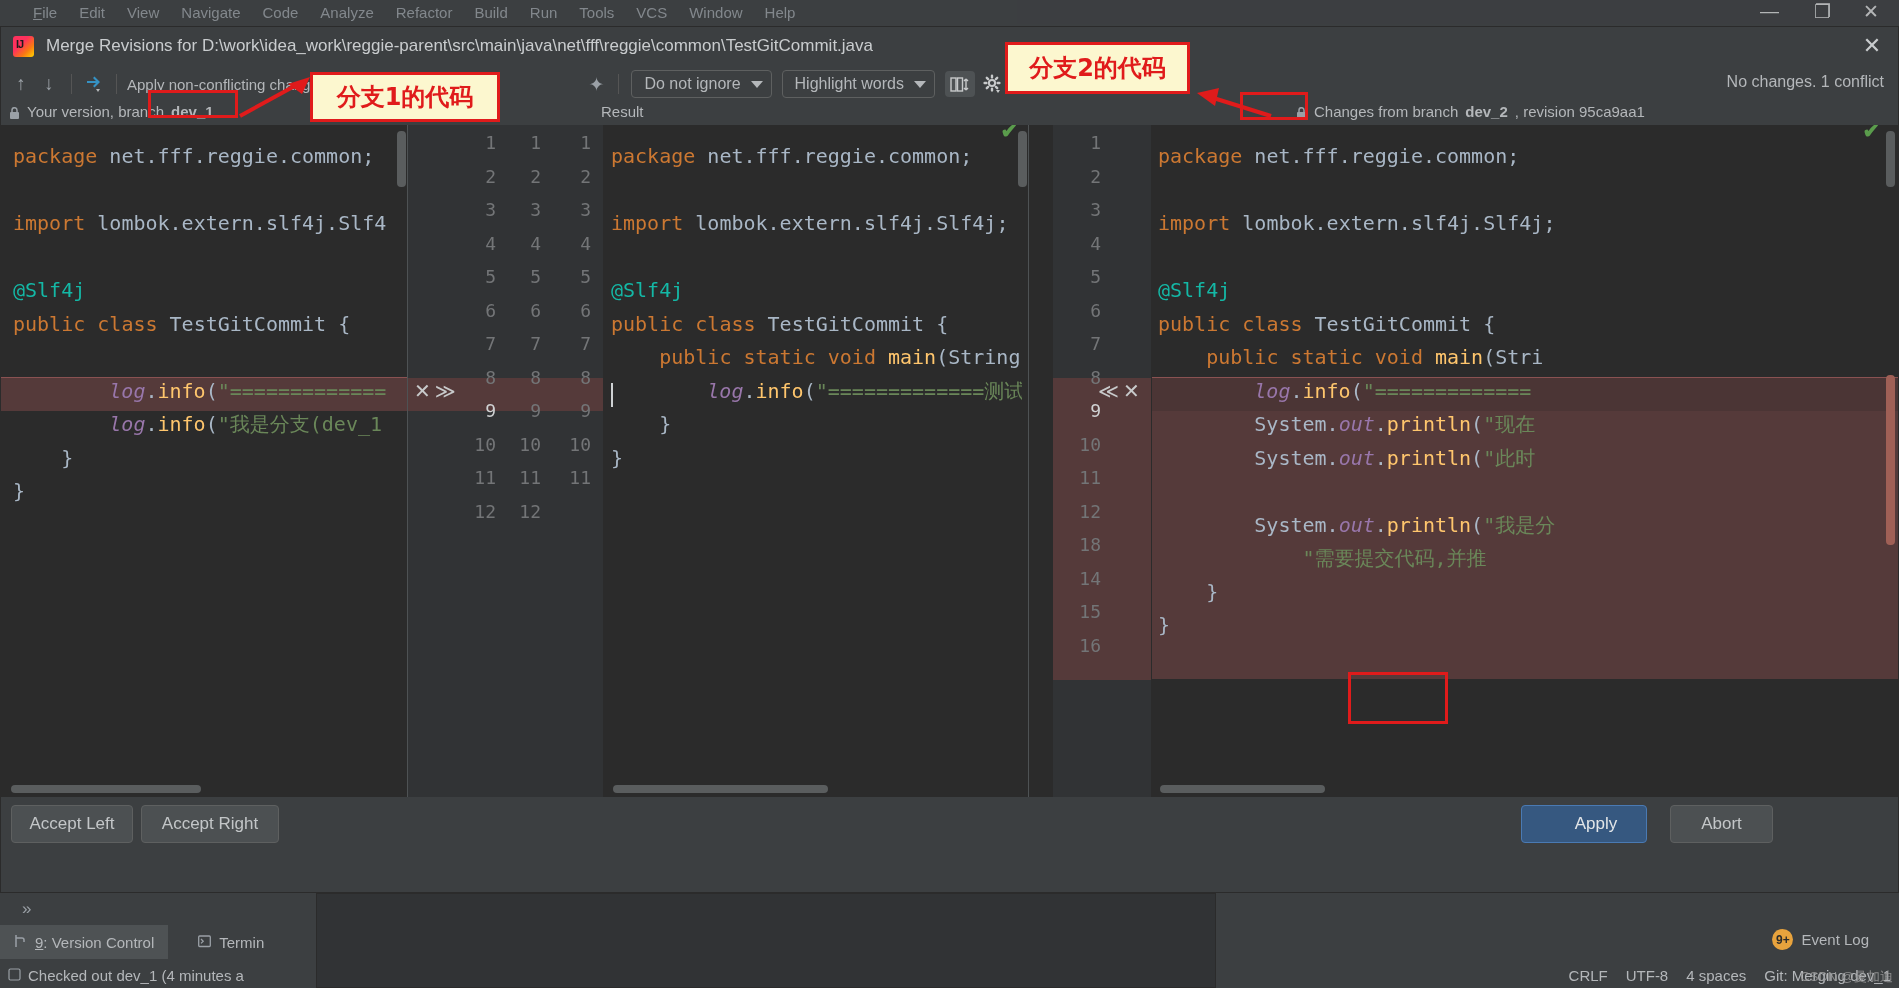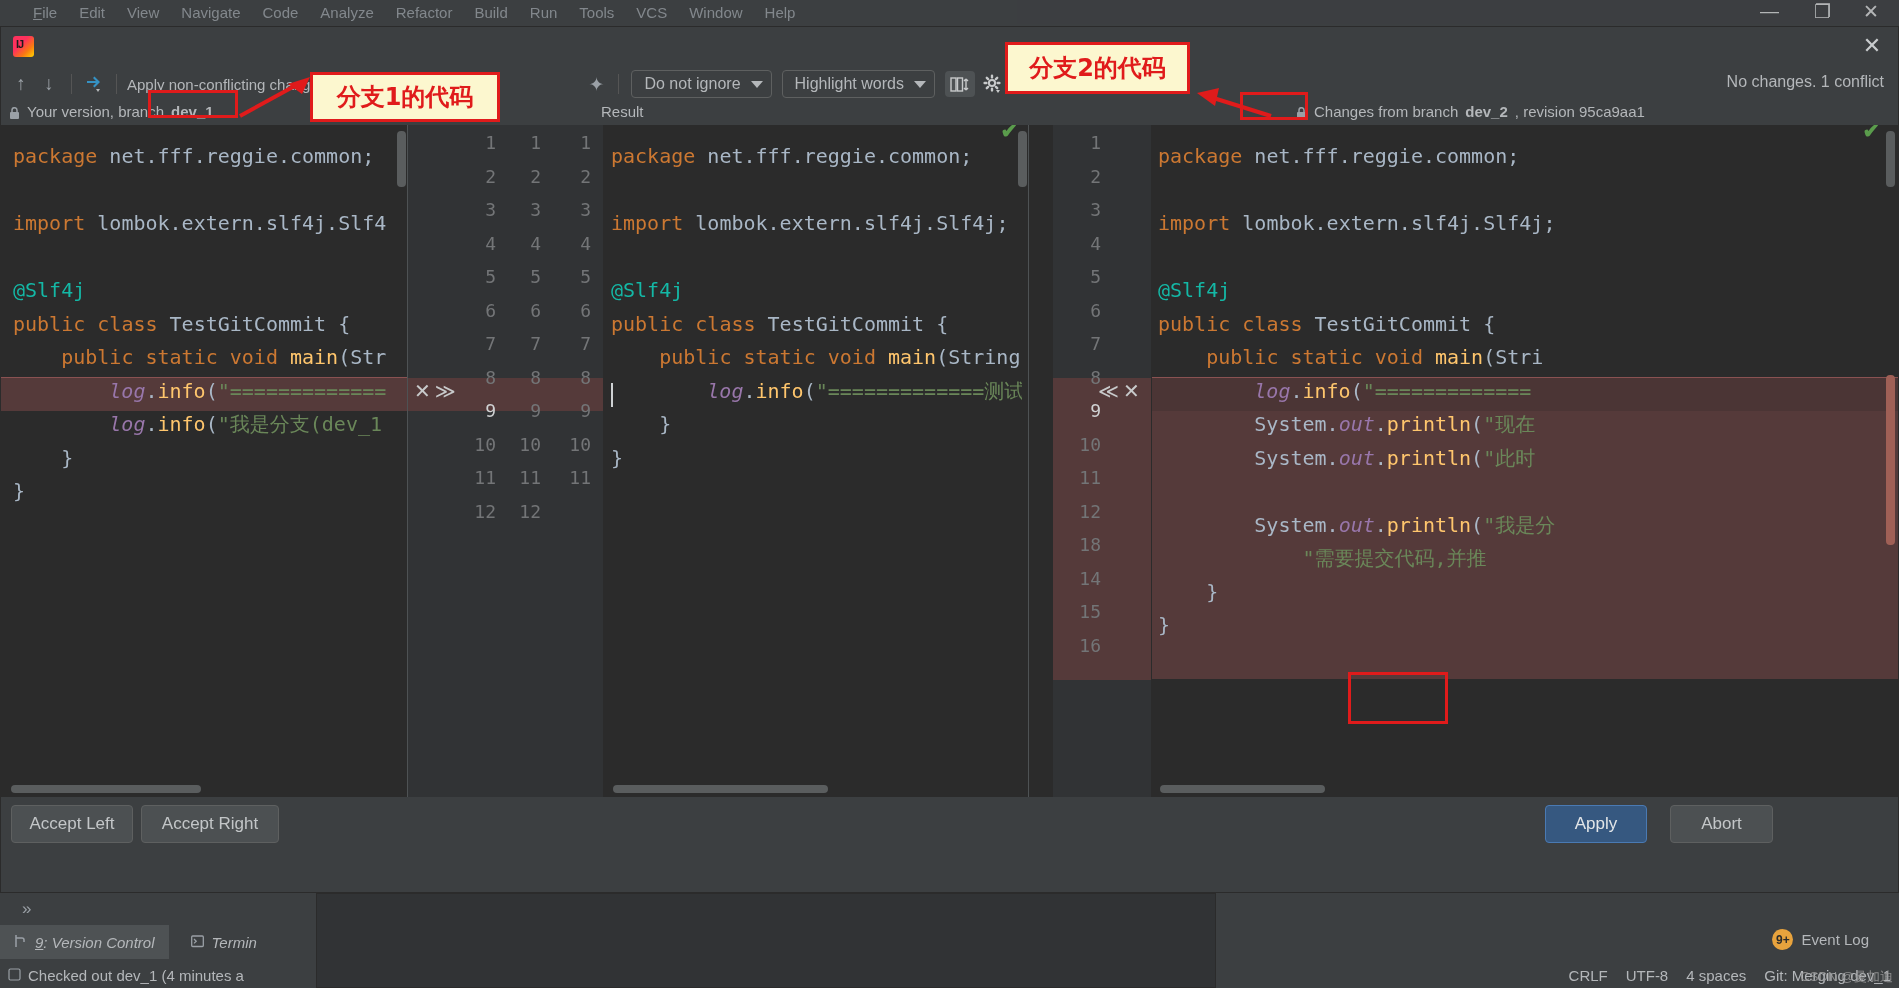--- a/index.html
+++ b/index.html
@@ -119,21 +119,21 @@
     background:#4c5052;color:#c3c6c8;font-size:17px;
     display:flex;align-items:center;justify-content:center;cursor:pointer;
   }
   .btn.primary{background:#365880;border-color:#4a7ab3;color:#e3e6e8;}
 
   
   #bottom-strip{position:absolute;left:0;top:893px;width:1899px;height:95px;background:#3c3f41;}
   #toolwindow-popup{position:absolute;left:316px;top:0px;width:900px;height:95px;
     background:#313335;border:1px solid #2b2b2b;box-sizing:border-box;}
   #chevron-collapse{position:absolute;left:22px;top:6px;font-size:17px;color:#9aa0a6;cursor:pointer;}
-  #tool-tabs{position:absolute;left:0;top:32px;height:34px;display:flex;align-items:flex-start;gap:8px;font-style:italic;}
+  #tool-tabs{position:absolute;left:0;top:32px;height:34px;display:flex;align-items:flex-start;gap:16px;}
   .tool-tab{height:34px;display:flex;align-items:center;gap:8px;padding:0 14px;
     font-size:15px;color:#b4b7ba;white-space:nowrap;cursor:pointer;}
   .tool-tab.active{background:#4e5254;}
   .tool-tab u{text-decoration:underline;}
   #statusbar{position:absolute;left:0;top:70px;width:1899px;height:25px;
     display:flex;align-items:center;font-size:15px;color:#b4b7ba;}
   #status-left{position:absolute;left:8px;display:flex;align-items:center;gap:7px;white-space:nowrap;}
   #status-right{position:absolute;right:8px;display:flex;align-items:center;gap:18px;white-space:nowrap;}
   #event-log{position:absolute;right:30px;top:36px;display:flex;align-items:center;gap:8px;
     font-size:15px;color:#b4b7ba;cursor:pointer;}
@@ -172,20 +172,21 @@
 
   <span class="win-btn" style="right:120px;top:0px;">—</span>
   <span class="win-btn" style="right:68px;top:0px;">❐</span>
   <span class="win-btn" style="right:20px;top:0px;">✕</span>
 </div>
 
 <div id="merge-dialog">
 
   <div id="dialog-titlebar">
     <div id="dialog-icon"></div>
+    <div id="dialog-title">Merge Revisions for D:\work\idea_work\reggie-parent\src\main\java\net\fff\reggie\common\TestGitCommit.java</div>
     <div id="dialog-close">✕</div>
   </div>
 
   <div id="merge-toolbar">
     <div class="tb-icon">↑</div>
     <div class="tb-icon">↓</div>
     <div class="tb-sep"></div>
     <div class="tb-icon" style="color:#3592c4;">
       <svg width="20" height="20" viewBox="0 0 20 20">
         <path d="M3 7 h9 l-3 -3 l1.5 -1.5 L16 8 l-5.5 5.5 L9 12 l3 -3 H3z" fill="#3592c4"></path>
@@ -260,21 +261,20 @@
       <div class="conflict-top-line" style="top:252px;"></div>
       <div class="conflict-band" style="top:253px;height:33px;"></div>
       <div class="check-ok" style="left:-6px;top:-6px;"></div>
       <div class="codearea" style="left:0;right:6px;" id="left-code">
           <div class="cl" style="top: 7px; left: 12px;"><span class="kw">package</span> <span class="cls">net</span><span class="pun">.</span><span class="cls">fff</span><span class="pun">.</span><span class="cls">reggie</span><span class="pun">.</span><span class="cls">common</span><span class="pun">;</span></div>
           <div class="cl" style="top: 40.5px; left: 12px;"></div>
           <div class="cl" style="top: 74px; left: 12px;"><span class="kw">import</span> <span class="cls">lombok</span><span class="pun">.</span><span class="cls">extern</span><span class="pun">.</span><span class="cls">slf4j</span><span class="pun">.</span><span class="cls">Slf4</span></div>
           <div class="cl" style="top: 107.5px; left: 12px;"></div>
           <div class="cl" style="top: 141px; left: 12px;"><span class="an">@Slf4j</span></div>
           <div class="cl" style="top: 174.5px; left: 12px;"><span class="kw">public</span> <span class="kw">class</span> <span class="cls">TestGitCommit</span> <span class="pun">{</span></div>
-          <div class="cl" style="top: 208px; left: 12px;">    <span class="kw">public</span> <span class="kw">static</span> <span class="kw">void</span> <span class="fn">main</span><span class="pun">(</span><span class="cls">Str</span></div>
           <div class="cl" style="top: 241.5px; left: 12px;">        <span class="fld">log</span><span class="pun">.</span><span class="fn">info</span><span class="pun">(</span><span class="str">"=============</span></div>
           <div class="cl" style="top: 275px; left: 12px;">        <span class="fld">log</span><span class="pun">.</span><span class="fn">info</span><span class="pun">(</span><span class="str">"我是分支(dev_1</span></div>
           <div class="cl" style="top: 308.5px; left: 12px;">    <span class="pun">}</span></div>
           <div class="cl" style="top: 342px; left: 12px;"><span class="pun">}</span></div>
           <div class="cl" style="top: 375.5px; left: 12px;"></div>
         </div>
       <div class="vscroll" style="right:1px;top:6px;height:56px;"></div>
       <div class="hscroll" style="left:10px;bottom:4px;width:190px;"></div>
     </div>
     <div class="pane-sep" style="left:406px;"></div>
@@ -400,21 +400,21 @@
       <div class="check-ok" style="right:18px;top:-6px;">✔</div>
       <div class="vscroll" style="right:3px;top:6px;height:56px;"></div>
       <div class="vscroll" style="right:3px;top:250px;height:170px;background:#a06056;"></div>
       <div class="hscroll" style="left:8px;bottom:4px;width:165px;"></div>
     </div>
   </div>
 
   <div id="dialog-footer">
     <div class="btn" style="left:10px;top:8px;width:120px;">Accept Left</div>
     <div class="btn" style="left:140px;top:8px;width:136px;">Accept Right</div>
-    <div class="btn primary" style="right:251px;top:8px;width:100px;">Apply</div>
+    <div class="btn primary" style="right:251px;top:8px;width:100px;padding-left:24px;">Apply</div>
     <div class="btn" style="right:125px;top:8px;width:101px;">Abort</div>
   </div>
 </div>
 
 <div id="bottom-strip">
   <div id="toolwindow-popup"></div>
 
   <div id="chevron-collapse">»</div>
 
   <div id="tool-tabs">

